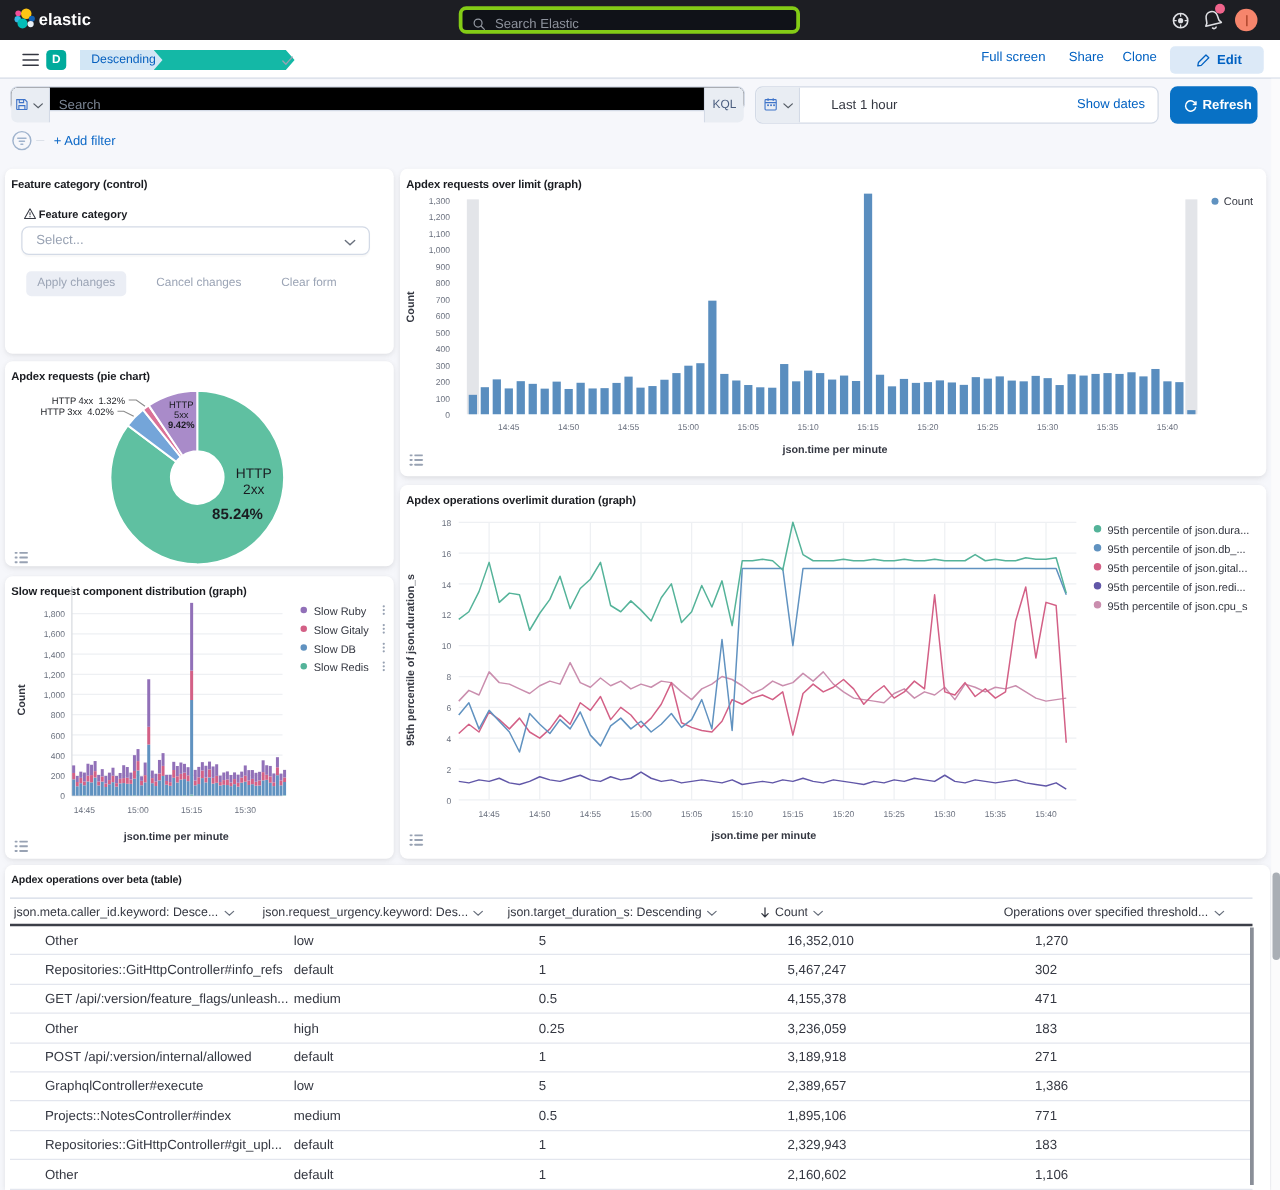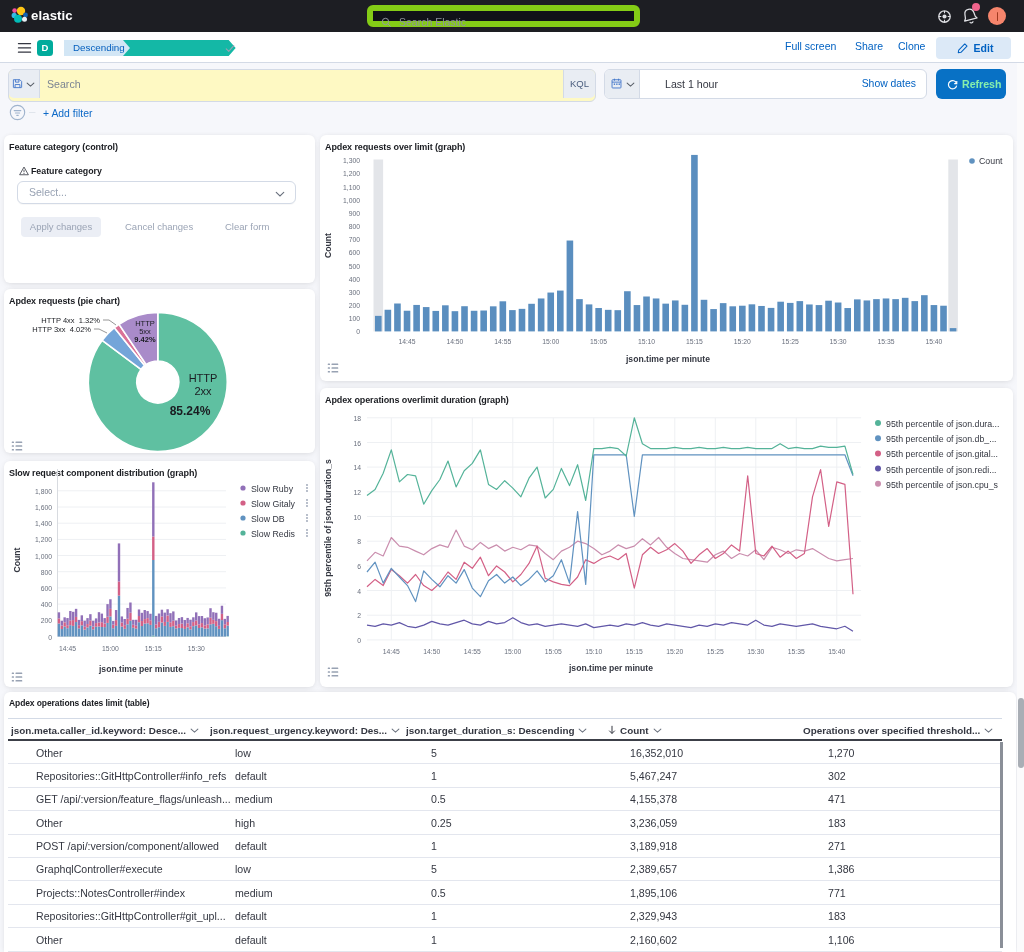--- a/index.html
+++ b/index.html
@@ -8,37 +8,37 @@
 .ptitle { position:absolute; left:5px; top:7px; font-size:9px; font-weight:bold; color:#1a1c21; letter-spacing:-0.1px; }
 .tick { font-size:6.8px; fill:#696f7d; font-family:"Liberation Sans",sans-serif; }
 .atitle { font-size:8.6px; font-weight:bold; fill:#343741; font-family:"Liberation Sans",sans-serif; }
 .leg { font-size:8.8px; fill:#343741; font-family:"Liberation Sans",sans-serif; }
 .pl { font-size:7.5px; fill:#1a1c21; font-family:"Liberation Sans",sans-serif; }
 .plb { font-size:7.5px; font-weight:bold; fill:#1a1c21; font-family:"Liberation Sans",sans-serif; }
 .pbig { font-size:11px; fill:#1a1c21; font-family:"Liberation Sans",sans-serif; }
 .pbigb { font-size:12px; font-weight:bold; fill:#1a1c21; font-family:"Liberation Sans",sans-serif; }
 .bluelink { color:#0061c2; font-size:10.5px; }
 .thead { position:absolute; left:8px; top:718px; width:994px; height:23px; border-top:1px solid #d3dae6; border-bottom:2px solid #3c3f48; }
-.th { position:absolute; top:0; height:22px; display:flex; align-items:center; font-size:9.9px; font-weight:bold; color:#343741; }
+.th { position:absolute; top:0; height:22px; display:flex; align-items:center; font-size:9.9px; font-weight:normal; color:#343741; }
 .tht { white-space:nowrap; overflow:hidden; }
 .trow { position:relative; height:23.4px; border-bottom:1px solid #e3e6ee; }
 .td { position:absolute; top:5.5px; font-size:10.6px; color:#343741; white-space:nowrap;margin-left:24px; }
 </style></head><body>
 
 <div id="hdr">
   <svg style="position:absolute;left:11px;top:6px" width="18" height="19" viewBox="0 0 18 19">
     <circle cx="3.6" cy="4.6" r="2.3" fill="#f04e98"></circle>
     <circle cx="10" cy="5" r="4.2" fill="#fec514"></circle>
     <circle cx="3.2" cy="9.4" r="2.6" fill="#36b9e5"></circle>
     <circle cx="14.5" cy="9" r="2.4" fill="#1262b3"></circle>
     <circle cx="7" cy="12.7" r="4" fill="#02bcb7"></circle>
     <circle cx="13.5" cy="13.2" r="2.5" fill="#e8eff5"></circle>
   </svg>
   <div style="position:absolute;left:31px;top:8px;color:#fff;font-size:13.2px;font-weight:bold;letter-spacing:0.1px">elastic</div>
-  <div style="position:absolute;left:367px;top:5px;width:273px;height:22px;background:#101218;border:6px solid #84cc16;border-radius:6px">
+  <div style="position:absolute;left:367px;top:5px;width:273px;height:22px;background:#101218;border:3px solid #84cc16;border-radius:6px">
     <svg style="position:absolute;left:8px;top:5.5px" width="11" height="11" viewBox="0 0 16 16">
         <circle cx="6.5" cy="6.5" r="4.6" fill="none" stroke="#959aa3" stroke-width="1.4"></circle>
         <path d="m10.2 10.2 3.6 3.6" stroke="#959aa3" stroke-width="1.4" stroke-linecap="round"></path>
       </svg>
     <span style="position:absolute;left:26px;top:5px;color:#8e939d;font-size:10.5px">Search Elastic</span>
   </div>
   <svg style="position:absolute;left:937px;top:9px" width="15" height="15" viewBox="0 0 16 16">
       <circle cx="8" cy="8" r="6.1" fill="none" stroke="#dfe0e4" stroke-width="1.4"></circle>
       <circle cx="8" cy="8" r="2.2" fill="#dfe0e4"></circle>
       <path d="M8 2v2.6M8 11.4v2.6M2 8h2.6M11.4 8h2.6" stroke="#dfe0e4" stroke-width="1.1"></path>
@@ -66,21 +66,21 @@
   <span class="bluelink" style="position:absolute;left:855px;top:8px">Share</span>
   <span class="bluelink" style="position:absolute;left:898px;top:8px">Clone</span>
   <div style="position:absolute;left:936px;top:5px;width:75px;height:22px;background:#dce9f7;border-radius:4px;text-align:center">
     <svg style="position:absolute;left:21px;top:6px" width="11" height="11" viewBox="0 0 16 16">
         <path d="m11.3 1.4 3.3 3.3-8.8 8.8-4 .7.7-4Z" fill="none" stroke="#0061c2" stroke-width="1.5" stroke-linejoin="round"></path>
       </svg>
     <span style="color:#0061c2;font-size:10.5px;font-weight:bold;line-height:22px;margin-left:20px">Edit</span>
   </div>
 </div>
 
-<div style="position:absolute;left:8px;top:69px;width:588px;height:33px;background:#fef9c3;border:1px solid #d3dae6;border-radius:6px">
+<div style="position:absolute;left:8px;top:69px;width:588px;height:20px;background:#000000;border:1px solid #d3dae6;border-radius:6px">
   <div style="position:absolute;left:0;top:0;width:31px;height:28px;background:#e9edf3;border-right:1px solid #d3dae6;border-radius:5px 0 0 5px">
     <svg style="position:absolute;left:3px;top:8px" width="11" height="11" viewBox="0 0 16 16">
         <path d="M2 2.5h9.5L14 5v8.5a.5.5 0 0 1-.5.5h-11a.5.5 0 0 1-.5-.5v-11A.5.5 0 0 1 2 2.5Z" fill="none" stroke="#3f74c9" stroke-width="1.3"></path>
         <path d="M5 2.5v3.5h5V2.5M4.5 14v-4.5h7V14" fill="none" stroke="#3f74c9" stroke-width="1.3"></path>
       </svg>
     <svg style="position:absolute;left:17px;top:10px" width="9" height="9" viewBox="0 0 16 16">
         <path d="M2 5.5 8 11l6-5.5" fill="none" stroke="#565d66" stroke-width="1.8" stroke-linecap="round"></path>
       </svg>
   </div>
   <span style="position:absolute;left:38px;top:8px;color:#7b8593;font-size:10.6px">Search</span>
@@ -96,21 +96,21 @@
         <rect x="7.5" y="8" width="2" height="2" fill="#3f74c9"></rect>
         <rect x="11" y="8" width="2" height="2" fill="#3f74c9"></rect>
       </svg>
     <svg style="position:absolute;left:21px;top:10px" width="9" height="9" viewBox="0 0 16 16">
         <path d="M2 5.5 8 11l6-5.5" fill="none" stroke="#565d66" stroke-width="1.8" stroke-linecap="round"></path>
       </svg>
   </div>
   <span style="position:absolute;left:60px;top:8px;color:#343741;font-size:10.6px">Last 1 hour</span>
   <span style="position:absolute;right:10px;top:8px;color:#0061c2;font-size:10.4px;font-weight:500">Show dates</span>
 </div>
-<div style="position:absolute;left:936px;top:69px;width:70px;height:30px;background:#0871c5;border-radius:6px;color:#86efac">
+<div style="position:absolute;left:936px;top:69px;width:70px;height:30px;background:#0871c5;border-radius:6px;color:#ffffff">
   <svg style="position:absolute;left:11px;top:9.5px" width="11" height="11" viewBox="0 0 16 16">
       <path d="M13.8 6.5A6 6 0 1 0 14 9.5" fill="none" stroke="#fff" stroke-width="1.7"></path>
       <path d="M14.2 3v3.7h-3.7" fill="none" stroke="#fff" stroke-width="1.7"></path>
     </svg>
   <span style="position:absolute;left:26px;top:8.5px;font-size:10.6px;font-weight:bold">Refresh</span>
 </div>
 <svg style="position:absolute;left:9px;top:104px" width="17" height="17" viewBox="0 0 18 18">
     <circle cx="9" cy="9" r="7.6" fill="none" stroke="#9fb3cd" stroke-width="1.2"></circle>
     <path d="M5.5 7h7M6.8 9.5h4.4M8.2 12h1.6" stroke="#9fb3cd" stroke-width="1.2" stroke-linecap="round"></path>
   </svg>
@@ -600,21 +600,21 @@
         <rect x="6" y="2" width="9" height="2" rx="0.5"></rect>
         <rect x="1" y="7" width="3" height="2" rx="0.5"></rect>
         <rect x="6" y="7" width="9" height="2" rx="0.5"></rect>
         <rect x="1" y="12" width="3" height="2" rx="0.5"></rect>
         <rect x="6" y="12" width="9" height="2" rx="0.5"></rect>
       </g>
     </svg>
 </div>
 
 <div class="panel" id="p6" style="left:4px;top:692px;width:1012px;height:260px;border-radius:6px 6px 0 0">
-  <div class="ptitle" style="top:6px;font-size:8.5px">Apdex operations dates limit (table)</div>
+  <div class="ptitle" style="top:6px;font-size:8.5px">Apdex operations over beta (table)</div>
 </div>
 <div class="thead">
     <div class="th" style="left:3px;width:199px">
       <span class="tht">json.meta.caller_id.keyword: Desce...</span>
       <svg width="9" height="9" viewBox="0 0 16 16" style="margin-left:4px">
         <path d="M2 5.5 8 11l6-5.5" fill="none" stroke="#69707D" stroke-width="1.8" stroke-linecap="round"></path>
       </svg>
     </div>
     <div class="th" style="left:202px;width:195px">
       <span class="tht">json.request_urgency.keyword: Des...</span>
@@ -667,21 +667,21 @@
       <div class="td" style="left:796px">471</div>
     </div>
     <div class="trow">
       <div class="td" style="left:4px">Other</div>
       <div class="td" style="left:203px">high</div>
       <div class="td" style="left:399px">0.25</div>
       <div class="td" style="left:598px">3,236,059</div>
       <div class="td" style="left:796px">183</div>
     </div>
     <div class="trow">
-      <div class="td" style="left:4px">POST /api/:version/component/allowed</div>
+      <div class="td" style="left:4px">POST /api/:version/internal/allowed</div>
       <div class="td" style="left:203px">default</div>
       <div class="td" style="left:399px">1</div>
       <div class="td" style="left:598px">3,189,918</div>
       <div class="td" style="left:796px">271</div>
     </div>
     <div class="trow">
       <div class="td" style="left:4px">GraphqlController#execute</div>
       <div class="td" style="left:203px">low</div>
       <div class="td" style="left:399px">5</div>
       <div class="td" style="left:598px">2,389,657</div>

